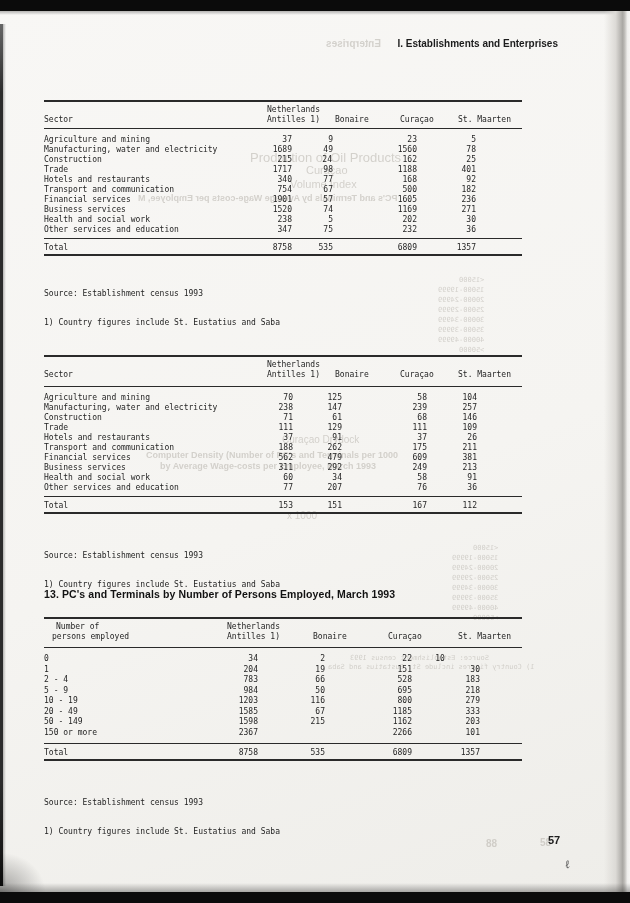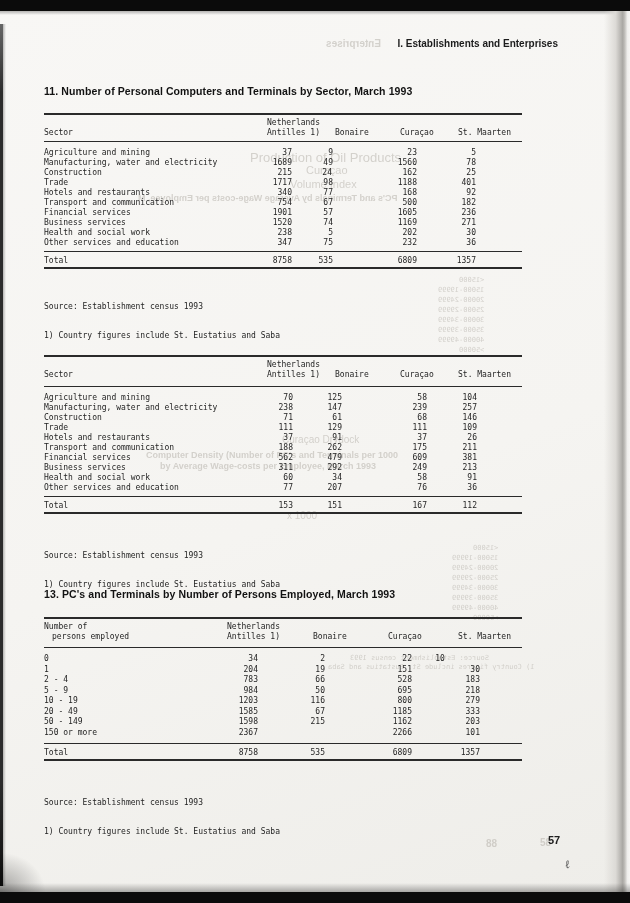--- a/index.html
+++ b/index.html
@@ -86,21 +86,20 @@
 35000-39999
 40000-49999
 &gt;50000</span>
         <span class="bt mir mono" style="left: 350px; top: 654px; font-size: 7px; line-height: 9px;">Source: Establishment census 1993</span>
         <span class="bt mir mono" style="left: 328px; top: 663px; font-size: 7px; line-height: 9px;">1) Country figures include St. Eustatius and Saba</span>
         <span class="bt bold" style="left: 486px; top: 838px; font-size: 10px; line-height: 12px;">88</span>
         <span class="bt bold" style="left: 540px; top: 837px; font-size: 10px; line-height: 12px;">58</span>
       </div>
 
     <section class="tsec" style="top:85px">
-      <h2 class="ttitle">11. Number of Personal Computers and Terminals by Sector, March 1993</h2>
       <div class="tframe" style="margin-top: 15px;">
           <div class="rule heavy"></div>
           <div class="hdr" style="height: 26px;">
             <span class="hcell" style="left: 0px; top: 13px;">Sector</span>
             <span class="hcell" style="left: 223px; top: 3px;">Netherlands</span>
             <span class="hcell" style="left: 223px; top: 13px;">Antilles 1)</span>
             <span class="hcell" style="left: 291px; top: 13px;">Bonaire</span>
             <span class="hcell" style="left: 356px; top: 13px;">Curaçao</span>
             <span class="hcell" style="left: 414px; top: 13px;">St. Maarten</span>
           </div>
@@ -291,21 +290,21 @@
         <div>Source: Establishment census 1993</div>
         <div>1) Country figures include St. Eustatius and Saba</div>
       </div>
     </section>
 
     <section class="tsec" style="top:588px">
       <h2 class="ttitle">13. PC's and Terminals by Number of Persons Employed, March 1993</h2>
       <div class="tframe" style="margin-top: 16px;">
           <div class="rule heavy"></div>
           <div class="hdr" style="height: 28px;">
-            <span class="hcell" style="left: 0px; top: 3px;">Number of</span>
+            <span class="hcell" style="left: 12px; top: 3px;">Number of</span>
             <span class="hcell" style="left: 8px; top: 13px;">persons employed</span>
             <span class="hcell" style="left: 183px; top: 3px;">Netherlands</span>
             <span class="hcell" style="left: 183px; top: 13px;">Antilles 1)</span>
             <span class="hcell" style="left: 269px; top: 13px;">Bonaire</span>
             <span class="hcell" style="left: 344px; top: 13px;">Curaçao</span>
             <span class="hcell" style="left: 414px; top: 13px;">St. Maarten</span>
           </div>
           <div class="rule light"></div>
           <div class="rows" style="padding-top: 6px;">
             <div class="trow" style="height: 10.5px;">

